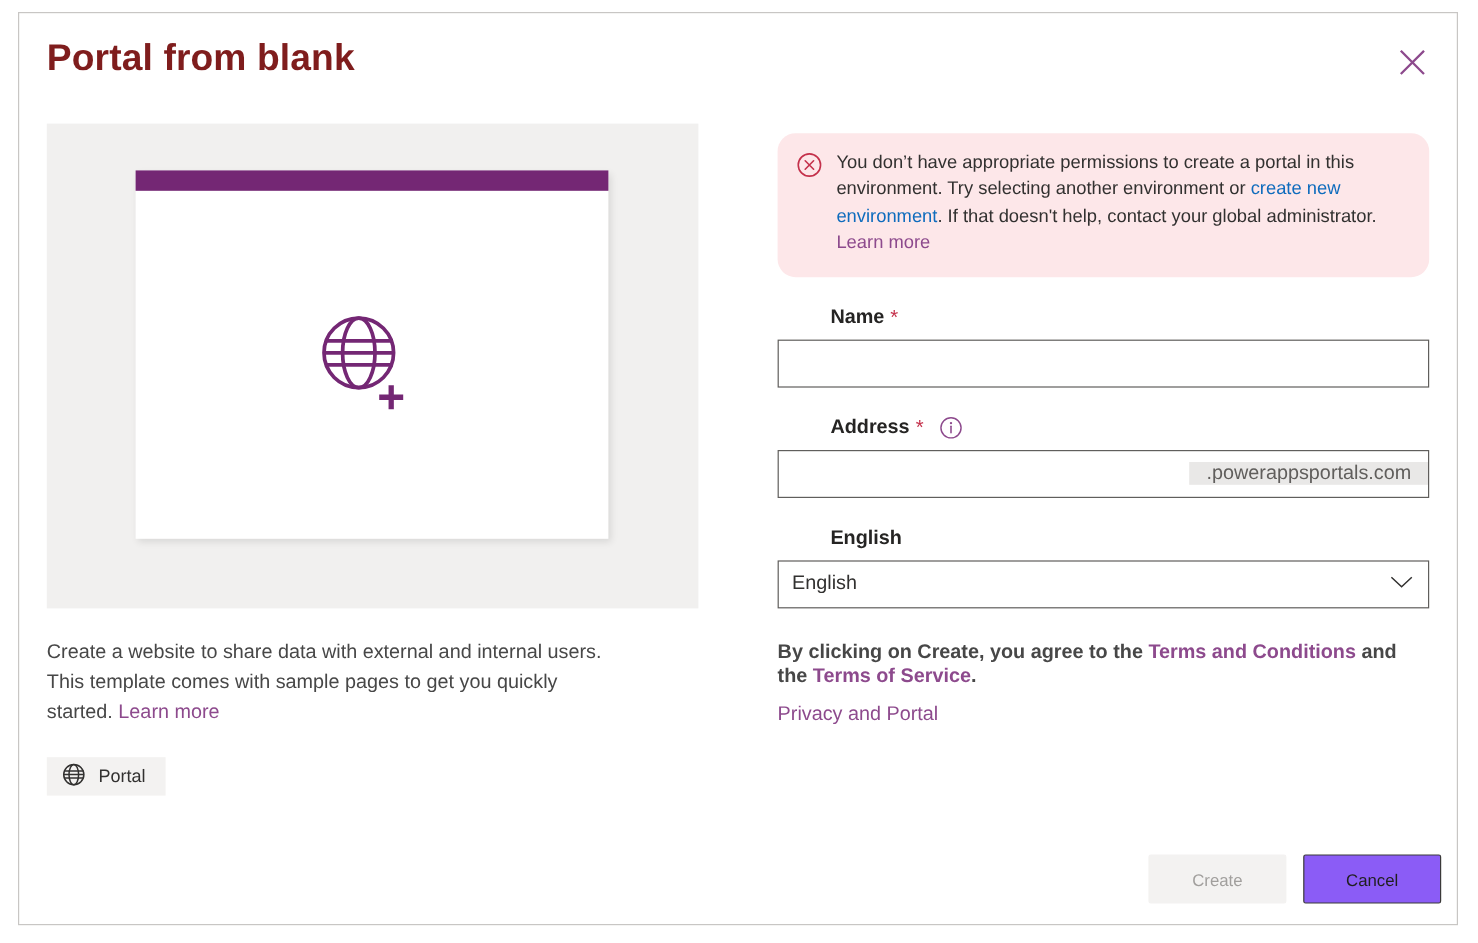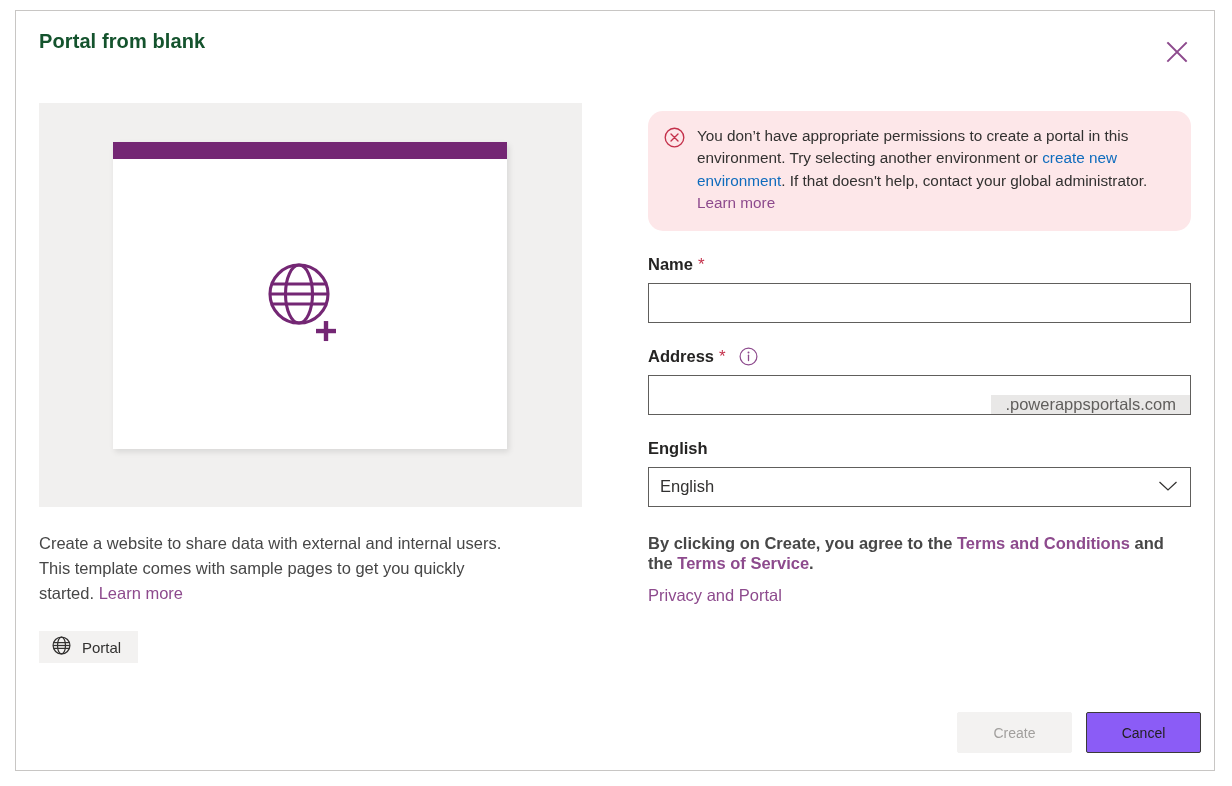--- a/index.html
+++ b/index.html
@@ -22,23 +22,23 @@
     background: #ffffff;
     border: 1px solid #c8c6c4;
     box-sizing: border-box;
   }
 
   
   .dialog-title {
     position: absolute;
     left: 23px;
     top: 19px;
-    font-size: 20px;
+    font-size: 31px;
     font-weight: bold;
-    color: #14532d;
+    color: #7f1d1d;
     letter-spacing: 0.1px;
   }
 
   .close-btn {
     position: absolute;
     right: 14px;
     top: 20px;
     width: 46px;
     height: 42px;
     display: flex;
@@ -151,20 +151,21 @@
   .error-text a.purple { color: #8d4a8d; text-decoration: none; }
 
   .field-label {
     margin-top: 24px;
     font-size: 16.5px;
     font-weight: bold;
     color: #252423;
     display: flex;
     align-items: center;
     gap: 5px;
+    margin-left: 44px;
   }
   .req-star { color: #c4314b; font-weight: normal; font-size: 17px; line-height: 1; }
   .info-icon { margin-left: 8px; display: inline-flex; cursor: pointer; }
 
   .text-input {
     margin-top: 9px;
     width: 543px;
     height: 40px;
     box-sizing: border-box;
     border: 1px solid #605e5c;
@@ -178,21 +179,21 @@
   }
 
   .addr-wrap {
     margin-top: 9px;
     width: 543px;
     height: 40px;
     box-sizing: border-box;
     border: 1px solid #605e5c;
     background: #ffffff;
     display: flex;
-    align-items: flex-end;
+    align-items: center;
   }
   .addr-input {
     flex: 1 1 auto;
     border: none;
     outline: none;
     background: transparent;
     font-family: "Liberation Sans", sans-serif;
     font-size: 16px;
     color: #323130;
     padding: 0 10px;

